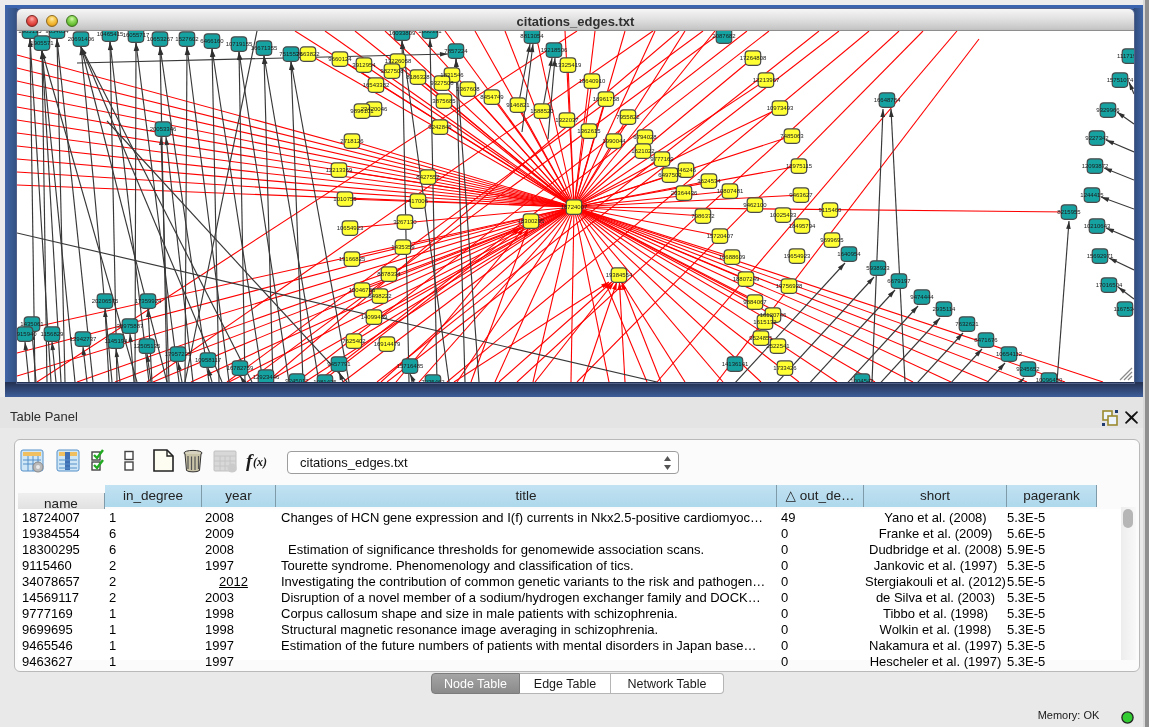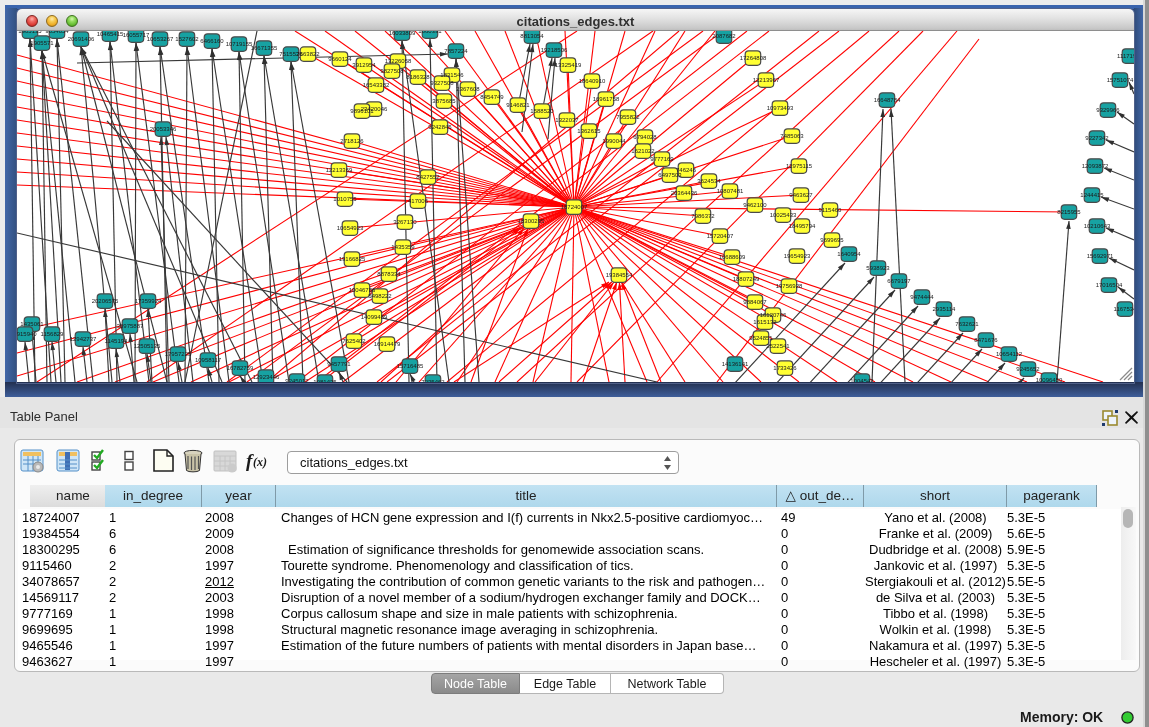--- a/index.html
+++ b/index.html
@@ -40,21 +40,21 @@
   .hg{background:linear-gradient(180deg,#efefef,#dcdcdc);}
   #rows{left:18px;top:509px;width:1103px;height:151px;background:#fff;font-size:13px;color:#000;}
   .cell{position:absolute;white-space:nowrap;overflow:hidden;height:16px;line-height:17px;}
   
   #vsb{left:1121px;top:507px;width:15px;height:153px;background:linear-gradient(90deg,#ededed,#f8f8f8);}
   #vsb-thumb{left:2px;top:2px;width:10px;height:19px;border-radius:5px;background:#b6b6b6;}
   
   #tabs{left:431px;top:673px;height:21px;font-size:12.5px;}
   .tab{position:absolute;top:0;height:21px;line-height:21px;text-align:center;box-sizing:border-box;}
   
-  #mem{left:1020px;top:709px;width:97px;text-align:left;font-size:14px;color:#1a1a1a;font-weight:bold;}
+  #mem{left:1020px;top:709px;width:97px;text-align:center;font-size:11px;color:#1a1a1a;}
   #memdot{left:1121px;top:710.5px;}
 </style>
 </head>
 <body>
 <div class="abs" id="desktop">
   <div class="abs" id="bord-top"></div>
     <div class="abs" id="bord-left"></div>
     <div class="abs" id="bord-right"></div>
     <div class="abs" id="bord-bottom"></div>
   <div class="abs" id="macwin">
@@ -744,21 +744,21 @@
 </svg>
 
 <div class="abs" id="combo">citations_edges.txt
   <svg class="abs" style="right:6px;top:3px" width="9" height="16" viewBox="0 0 9 16">
     <path d="M4.5 1 L8 6 H1 Z" fill="#555"></path>
       <path d="M4.5 15 L1 10 H8 Z" fill="#555"></path>
   </svg>
 </div>
 
 <div class="abs" id="thead">
-  <div class="hc hg" style="left:12px;width:87px;">name</div>
+  <div class="hc hg" style="left:0px;width:87px;margin-top:8px;">name</div>
   <div class="hc" style="left:87px;width:97px;">in_degree</div>
   <div class="hc" style="left:184px;width:74px;">year</div>
   <div class="hc" style="left:258px;width:501px;">title</div>
   <div class="hc" style="left:759px;width:87px;">△ out_de…</div>
   <div class="hc" style="left:846px;width:143px;">short</div>
   <div class="hc" style="left:989px;width:90px;">pagerank</div>
 </div>
 <div class="abs" id="rows">
     <div class="cell" style="left:4px;top:0px;width:82px;">18724007</div>
 <div class="cell" style="left:91px;top:0px;width:92px;">1</div>
@@ -782,21 +782,21 @@
 <div class="cell" style="left:989px;top:32px;width:85px;">5.9E-5</div>
 <div class="cell" style="left:4px;top:48px;width:82px;">9115460</div>
 <div class="cell" style="left:91px;top:48px;width:92px;">2</div>
 <div class="cell" style="left:187px;top:48px;width:70px;">1997</div>
 <div class="cell" style="left:263px;top:48px;width:494px;">Tourette syndrome. Phenomenology and classification of tics.</div>
 <div class="cell" style="left:763px;top:48px;width:82px;">0</div>
 <div class="cell" style="left:826px;top:48px;width:183px;text-align:center;">Jankovic et al. (1997)</div>
 <div class="cell" style="left:989px;top:48px;width:85px;">5.3E-5</div>
 <div class="cell" style="left:4px;top:64px;width:82px;">34078657</div>
 <div class="cell" style="left:91px;top:64px;width:92px;">2</div>
-<div class="cell" style="left:187px;top:64px;width:70px;text-decoration:underline;">2012</div>
+<div class="cell" style="left:201px;top:64px;width:70px;text-decoration:underline;">2012</div>
 <div class="cell" style="left:263px;top:64px;width:494px;">Investigating the contribution of common genetic variants to the risk and pathogen…</div>
 <div class="cell" style="left:763px;top:64px;width:82px;">0</div>
 <div class="cell" style="left:826px;top:64px;width:183px;text-align:center;">Stergiakouli et al. (2012)</div>
 <div class="cell" style="left:989px;top:64px;width:85px;">5.5E-5</div>
 <div class="cell" style="left:4px;top:80px;width:82px;">14569117</div>
 <div class="cell" style="left:91px;top:80px;width:92px;">2</div>
 <div class="cell" style="left:187px;top:80px;width:70px;">2003</div>
 <div class="cell" style="left:263px;top:80px;width:494px;">Disruption of a novel member of a sodium/hydrogen exchanger family and DOCK…</div>
 <div class="cell" style="left:763px;top:80px;width:82px;">0</div>
 <div class="cell" style="left:826px;top:80px;width:183px;text-align:center;">de Silva et al. (2003)</div>

